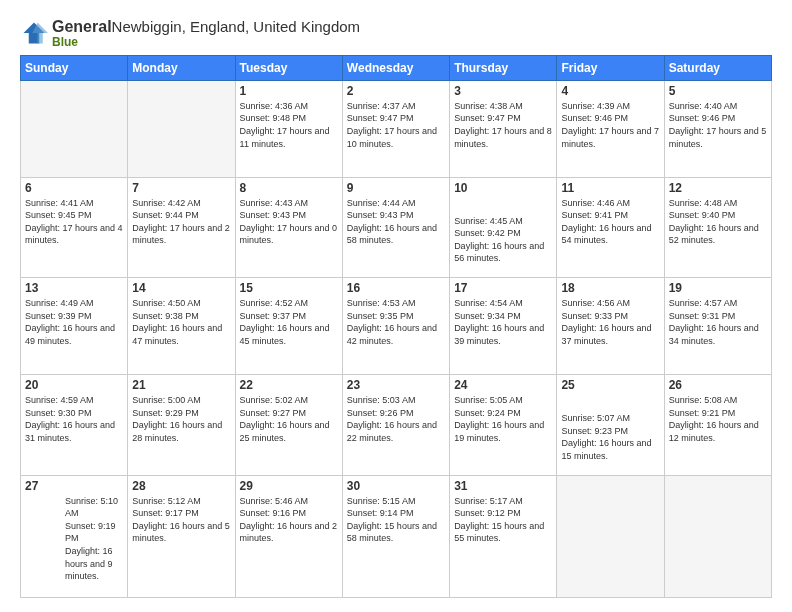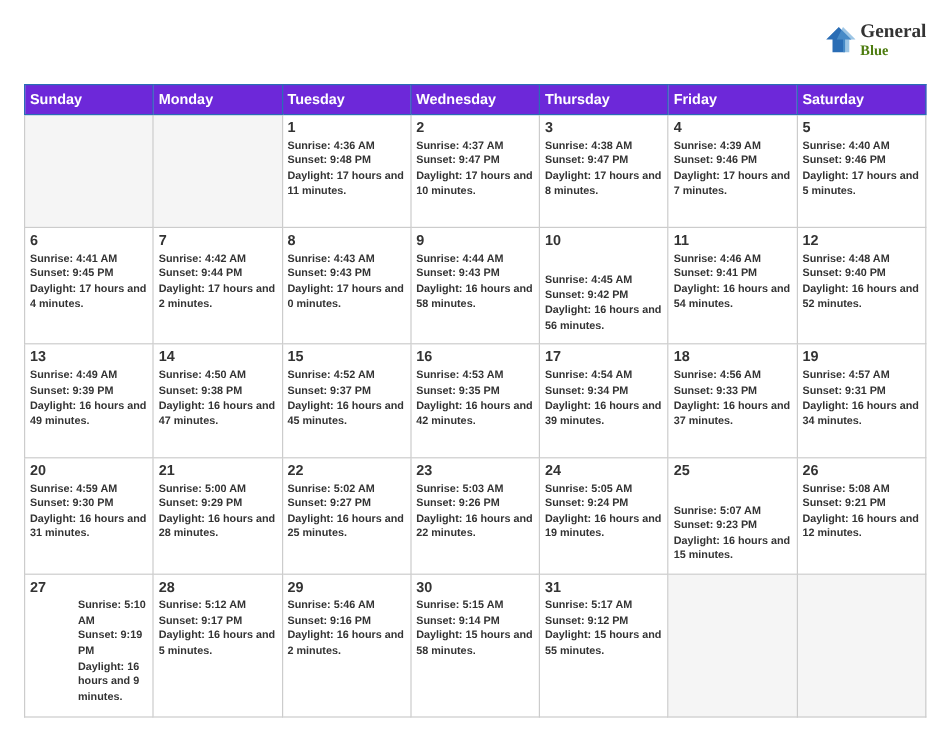--- a/index.html
+++ b/index.html
@@ -12,24 +12,23 @@
     }
     .page {
       width: 792px;
       height: 612px;
       padding: 18px 20px 14px 20px;
       display: flex;
       flex-direction: column;
     }
     .header {
       display: flex;
-      justify-content: flex-end;
+      justify-content: flex-start;
       align-items: flex-start;
-      margin-bottom: 21px;
-      font-family: Liberation Serif, serif;
+      margin-bottom: 6px;
     }
     .logo {
       display: flex;
       align-items: center;
       gap: 4px;
     }
     .logo-text {
       display: flex;
       flex-direction: column;
       line-height: 1.1;
@@ -63,21 +62,21 @@
       font-weight: normal;
     }
     .calendar {
       flex: 1;
       border: 1px solid #ccc;
       border-collapse: collapse;
       width: 100%;
       table-layout: fixed;
     }
     .calendar th {
-      background: #6d28d9;
+      background: #3b82f6;
       color: #fff;
       font-size: 12px;
       font-weight: bold;
       padding: 5px 4px;
       text-align: left;
       border: 1px solid #2a6db5;
     }
     .calendar td {
       border: 1px solid #ccc;
       vertical-align: top;
@@ -94,21 +93,20 @@
       font-size: 12px;
       font-weight: bold;
       color: #333;
       display: block;
       margin-bottom: 2px;
     }
     .day-info {
       font-size: 9px;
       color: #333;
       line-height: 1.4;
-      font-weight: bold;
     }
     tr:last-child td {
       height: 78px;
     }
   </style>
 </head>
 <body>
 
 <div class="page">
   <div class="header">
@@ -116,20 +114,21 @@
       <svg class="logo-icon" viewBox="0 0 32 32">
         <polygon points="16,4 28,16 22,16 22,28 10,28 10,16 4,16" fill="#2a6db5"></polygon>
         <polygon points="20,4 32,16 26,16 26,28 20,28 20,16 14,16" fill="#5a9fd4" opacity="0.6"></polygon>
       </svg>
       <div class="logo-text">
         <span class="logo-general">General</span>
         <span class="logo-blue">Blue</span>
       </div>
     </div>
     <div class="title-block">
+      <div class="subtitle">Newbiggin, England, United Kingdom</div>
     </div>
   </div>
 
   <table class="calendar">
     <thead>
       <tr id="header-row">
           <th>Sunday</th>
           <th>Monday</th>
           <th>Tuesday</th>
           <th>Wednesday</th>

